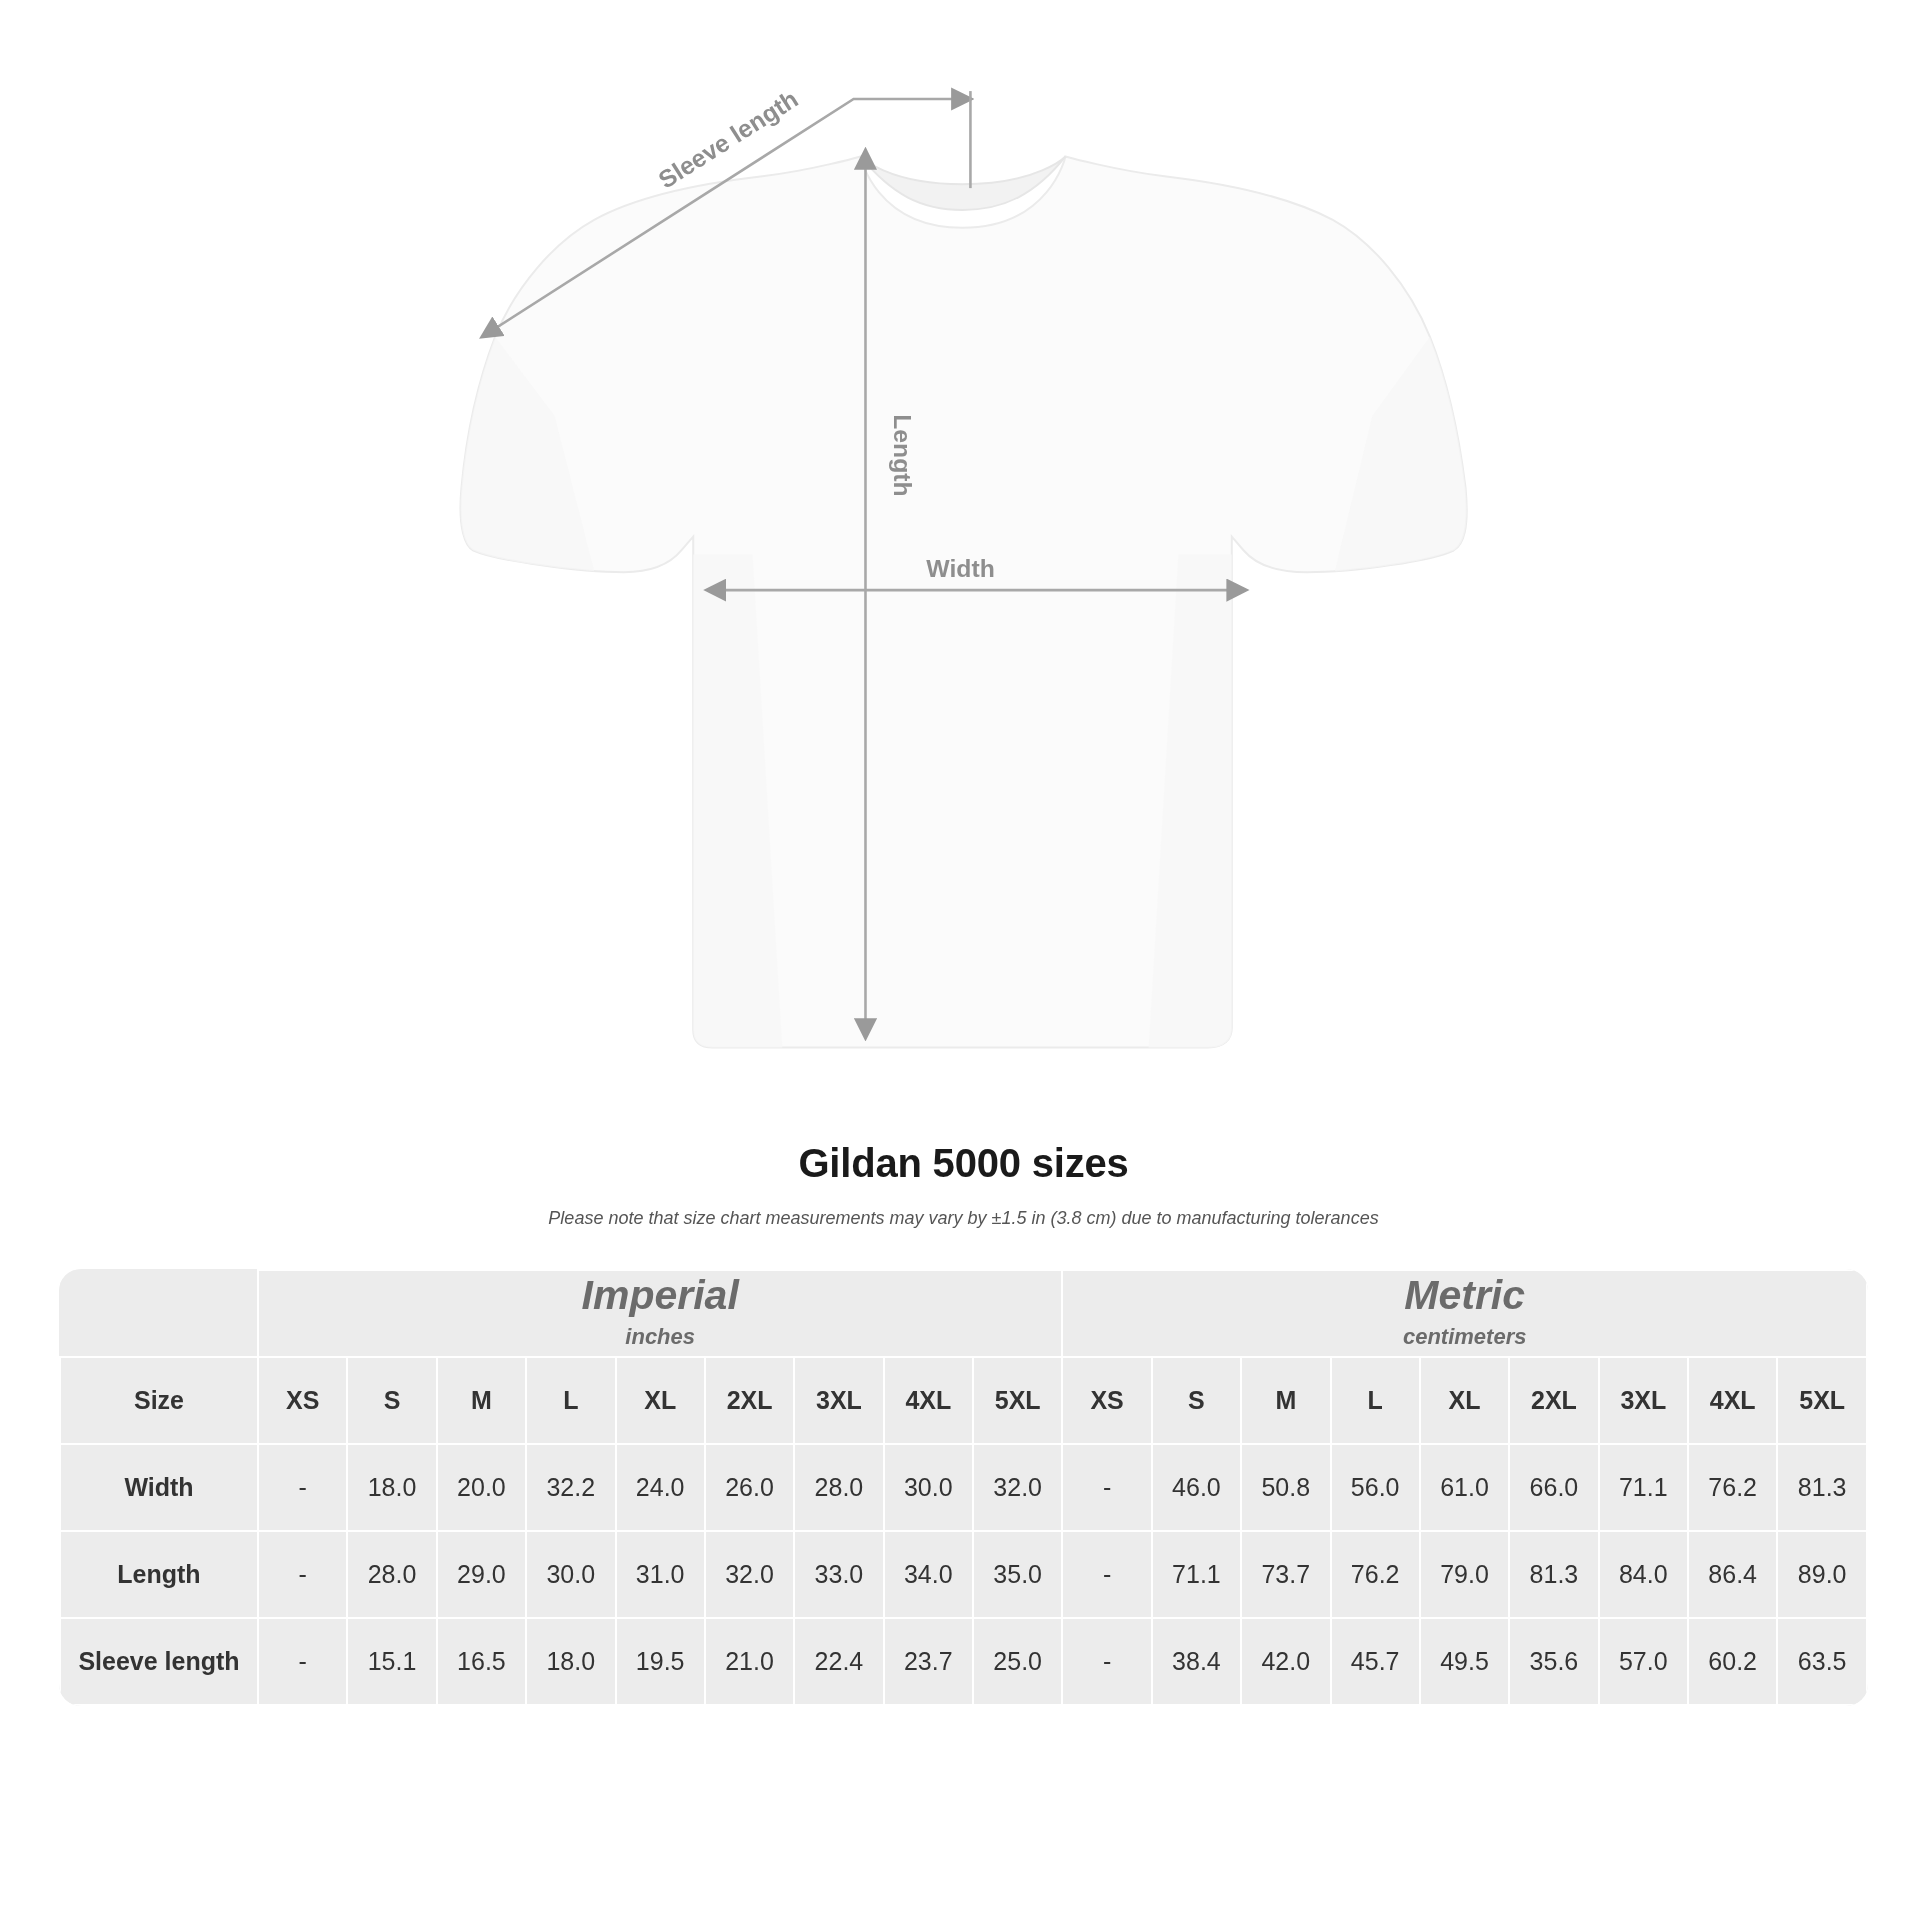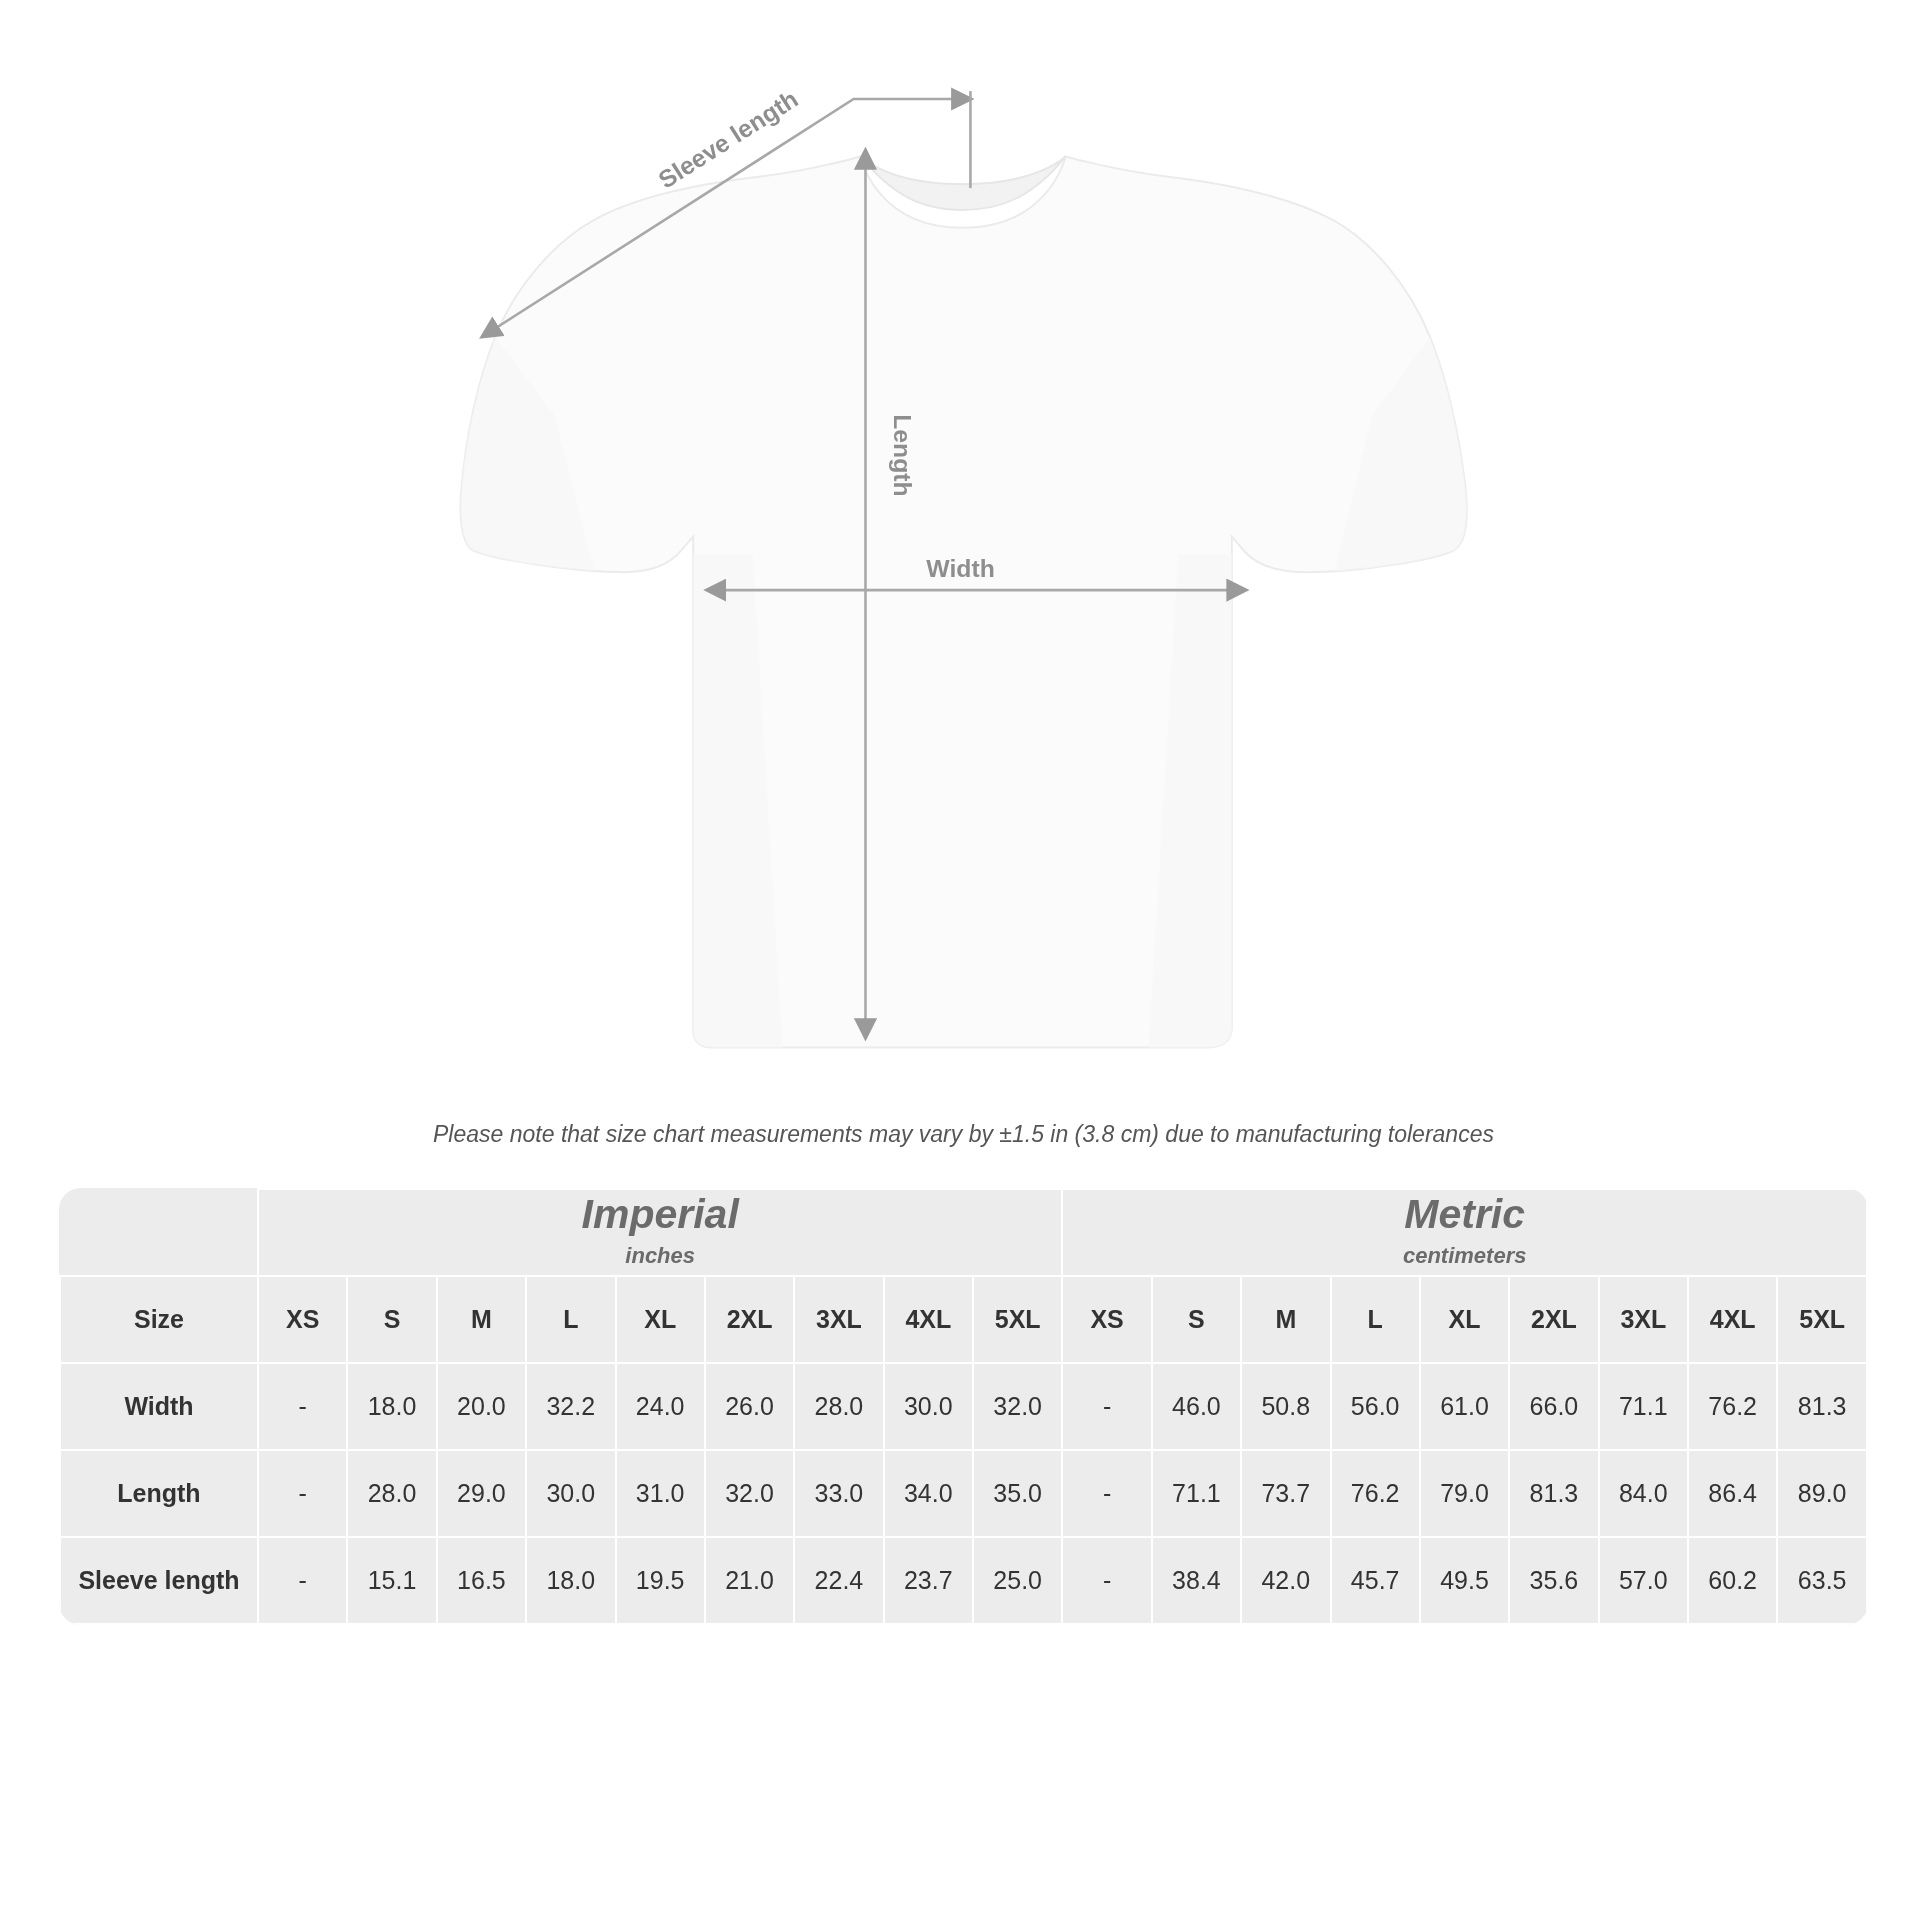--- a/index.html
+++ b/index.html
@@ -37,21 +37,21 @@
   .chart-title {
     text-align: center;
     font-size: 40px;
     font-weight: bold;
     color: #1a1a1a;
     margin-top: 42px;
     letter-spacing: -0.2px;
   }
   .chart-note {
     text-align: center;
-    font-size: 23px;
+    font-size: 18px;
     font-style: italic;
     color: #555;
     margin-top: 22px;
   }
 
   
   .table-wrap {
     margin: 40px 59px 0 59px;
     border-radius: 22px;
     overflow: hidden;
@@ -171,20 +171,21 @@
         <text x="903" y="460" transform="rotate(90 903 460)" text-anchor="middle" font-family="Liberation Sans, sans-serif" font-size="25" font-weight="bold" fill="#8e8e8e">Length</text>
       </g>
 
       <g>
         <line x1="714" y1="596" x2="1258" y2="596" stroke="#a8a8a8" stroke-width="2.6" marker-start="url(#arrTail)" marker-end="url(#arrHead)"></line>
         <text x="970" y="583" text-anchor="middle" font-family="Liberation Sans, sans-serif" font-size="25" font-weight="bold" fill="#8e8e8e">Width</text>
       </g>
     </svg>
   </div>
 
+  <div class="chart-title">Gildan 5000 sizes</div>
   <div class="chart-note">Please note that size chart measurements may vary by ±1.5 in (3.8 cm) due to manufacturing tolerances</div>
 
   <div class="table-wrap">
     <table class="size-table">
       <colgroup>
         <col class="label-col">
       </colgroup>
       <thead>
         <tr>
           <th class="corner-cell"></th>

